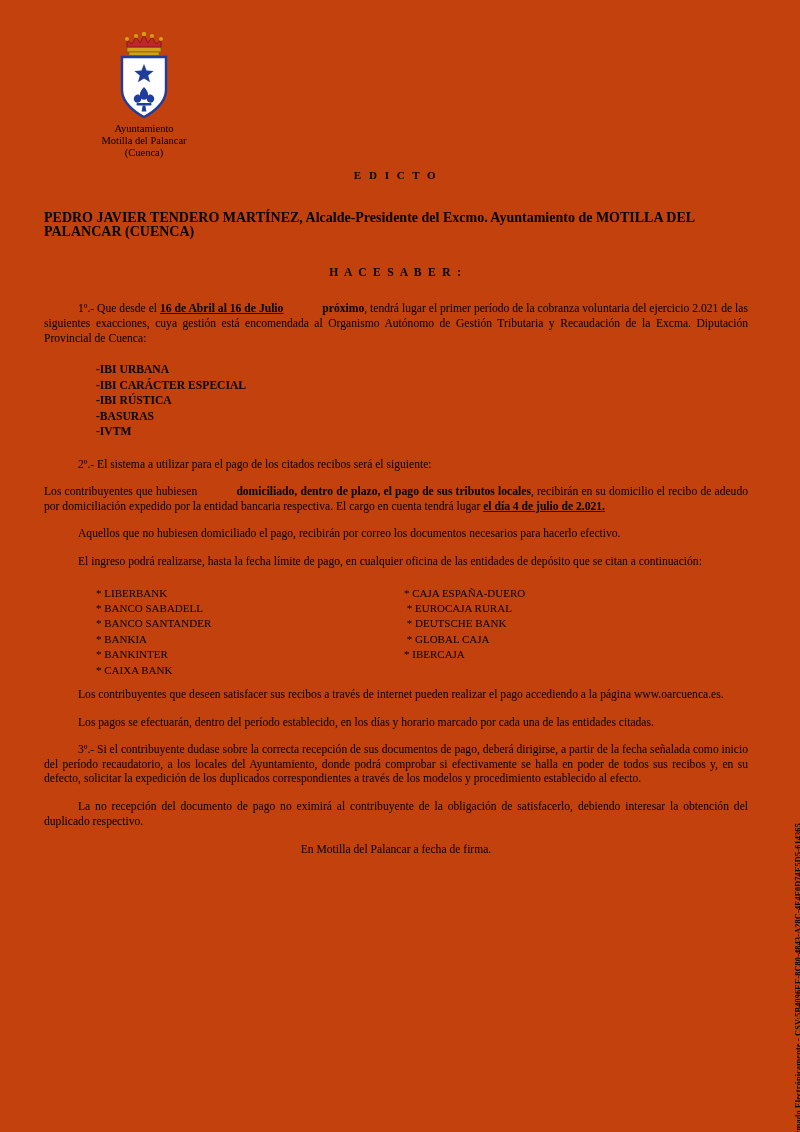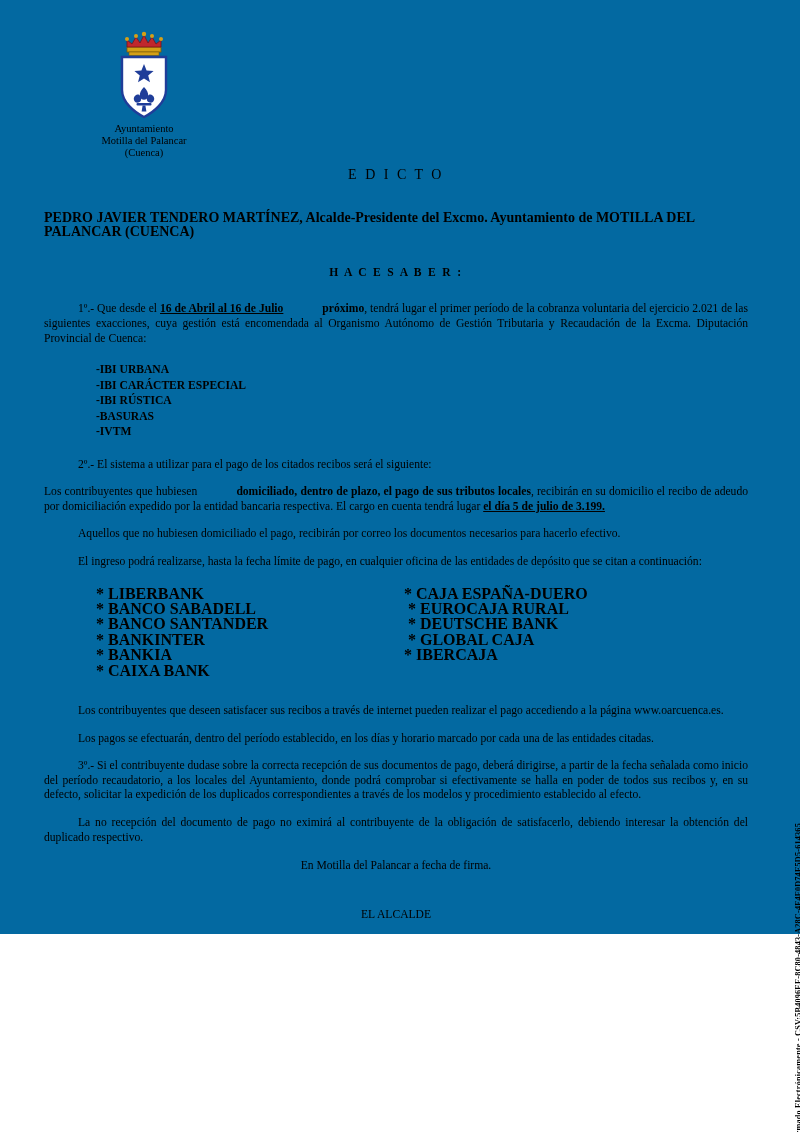--- a/index.html
+++ b/index.html
@@ -12,22 +12,22 @@
     height: 1132px;
     position: relative;
     font-family: "Liberation Serif", serif;
     color: #000000;
     overflow: hidden;
   }
   .page {
     position: absolute;
     left: 0; top: 0;
     width: 800px;
-    height: 934px;
-    background: #0369a1;
+    height: 1132px;
+    background: #c2410c;
   }
 
   
   .letterhead {
     position: absolute;
     left: 44px;
     top: 28px;
     width: 200px;
     text-align: center;
   }
@@ -51,23 +51,23 @@
     position: absolute;
     left: 44px;
     top: 168px;
     width: 704px;
     font-size: 11.6px;
     line-height: 14.6px;
     text-align: justify;
   }
   .title {
     text-align: center;
-    font-weight: normal;
+    font-weight: bold;
     letter-spacing: 2.5px;
-    font-size: 14px;
+    font-size: 11px;
     margin: 0 0 28px 0;
   }
   .declarant {
     font-weight: bold;
     font-size: 14px;
     margin: 0 0 26px 0;
     text-align: left;
   }
   .hacesaber {
     text-align: center;
@@ -88,23 +88,23 @@
     margin: 16px 0 18px 0;
     padding: 0;
     list-style: none;
     font-weight: bold;
     font-size: 11.6px;
     line-height: 15.5px;
   }
   .tax-list li { text-indent: 0; padding-left: 52px; }
 
   .banks {
-    margin: 16px 0 26px 0;
-    font-weight: bold;
-    font-size: 16px;
+    margin: 16px 0 10px 0;
+    font-weight: normal;
+    font-size: 11px;
     line-height: 15.4px;
   }
   .banks-row { display: flex; }
   .banks-col { }
   .banks-col.left { width: 300px; padding-left: 52px; }
   .banks-col.right { width: 300px; padding-left: 8px; }
   .banks-col div { white-space: pre; }
 
   .signoff-place {
     text-align: center;
@@ -183,34 +183,34 @@
     <ul class="tax-list">
       <li>-IBI URBANA</li>
       <li>-IBI CARÁCTER ESPECIAL</li>
       <li>-IBI RÚSTICA</li>
       <li>-BASURAS</li>
       <li>-IVTM</li>
     </ul>
 
     <p class="para">2º.- El sistema a utilizar para el pago de los citados recibos será el siguiente:</p>
 
-    <p class="para noindent"><span>Los contribuyentes que hubiesen </span><span class="b">domiciliado, dentro de plazo, el pago de sus tributos locales</span><span>, recibirán en su domicilio el recibo de adeudo por domiciliación expedido por la entidad bancaria respectiva. El cargo en cuenta tendrá lugar </span><span class="bu">el día 5 de julio de 3.199.</span></p>
+    <p class="para noindent"><span>Los contribuyentes que hubiesen </span><span class="b">domiciliado, dentro de plazo, el pago de sus tributos locales</span><span>, recibirán en su domicilio el recibo de adeudo por domiciliación expedido por la entidad bancaria respectiva. El cargo en cuenta tendrá lugar </span><span class="bu">el día 4 de julio de 2.021.</span></p>
 
     <p class="para">Aquellos que no hubiesen domiciliado el pago, recibirán por correo los documentos necesarios para hacerlo efectivo.</p>
 
     <p class="para">El ingreso podrá realizarse, hasta la fecha límite de pago, en cualquier oficina de las entidades de depósito que se citan a continuación:</p>
 
     <div class="banks">
       <div class="banks-row">
         <div class="banks-col left">
           <div>* LIBERBANK</div>
           <div>* BANCO SABADELL</div>
           <div>* BANCO SANTANDER</div>
+          <div>* BANKIA</div>
           <div>* BANKINTER</div>
-          <div>* BANKIA</div>
           <div>* CAIXA BANK</div>
         </div>
         <div class="banks-col right">
           <div>* CAJA ESPAÑA-DUERO</div>
           <div> * EUROCAJA RURAL</div>
           <div> * DEUTSCHE BANK</div>
           <div> * GLOBAL CAJA</div>
           <div>* IBERCAJA</div>
         </div>
       </div>
@@ -220,19 +220,18 @@
 
     <p class="para">Los pagos se efectuarán, dentro del período establecido, en los días y horario marcado por cada una de las entidades citadas.</p>
 
 
     <p class="para">3º.- Si el contribuyente dudase sobre la correcta recepción de sus documentos de pago, deberá dirigirse, a partir de la fecha señalada como inicio del período recaudatorio, a los locales del Ayuntamiento, donde podrá comprobar si efectivamente se halla en poder de todos sus recibos y, en su defecto, solicitar la expedición de los duplicados correspondientes a través de los modelos y procedimiento establecido al efecto.</p>
 
     <p class="para">La no recepción del documento de pago no eximirá al contribuyente de la obligación de satisfacerlo, debiendo interesar la obtención del duplicado respectivo.</p>
 
     <p class="signoff-place">En Motilla del Palancar a fecha de firma.</p>
 
-    <p class="signoff-role">EL ALCALDE</p>
 
   </div>
 
   <div class="csv-stamp">Documento Firmado Electrónicamente - CSV:5B4096EF-8C80-4843-A28C-4F4F0D74E5D5-614365</div>
 
 </div>
 
 </body></html>

